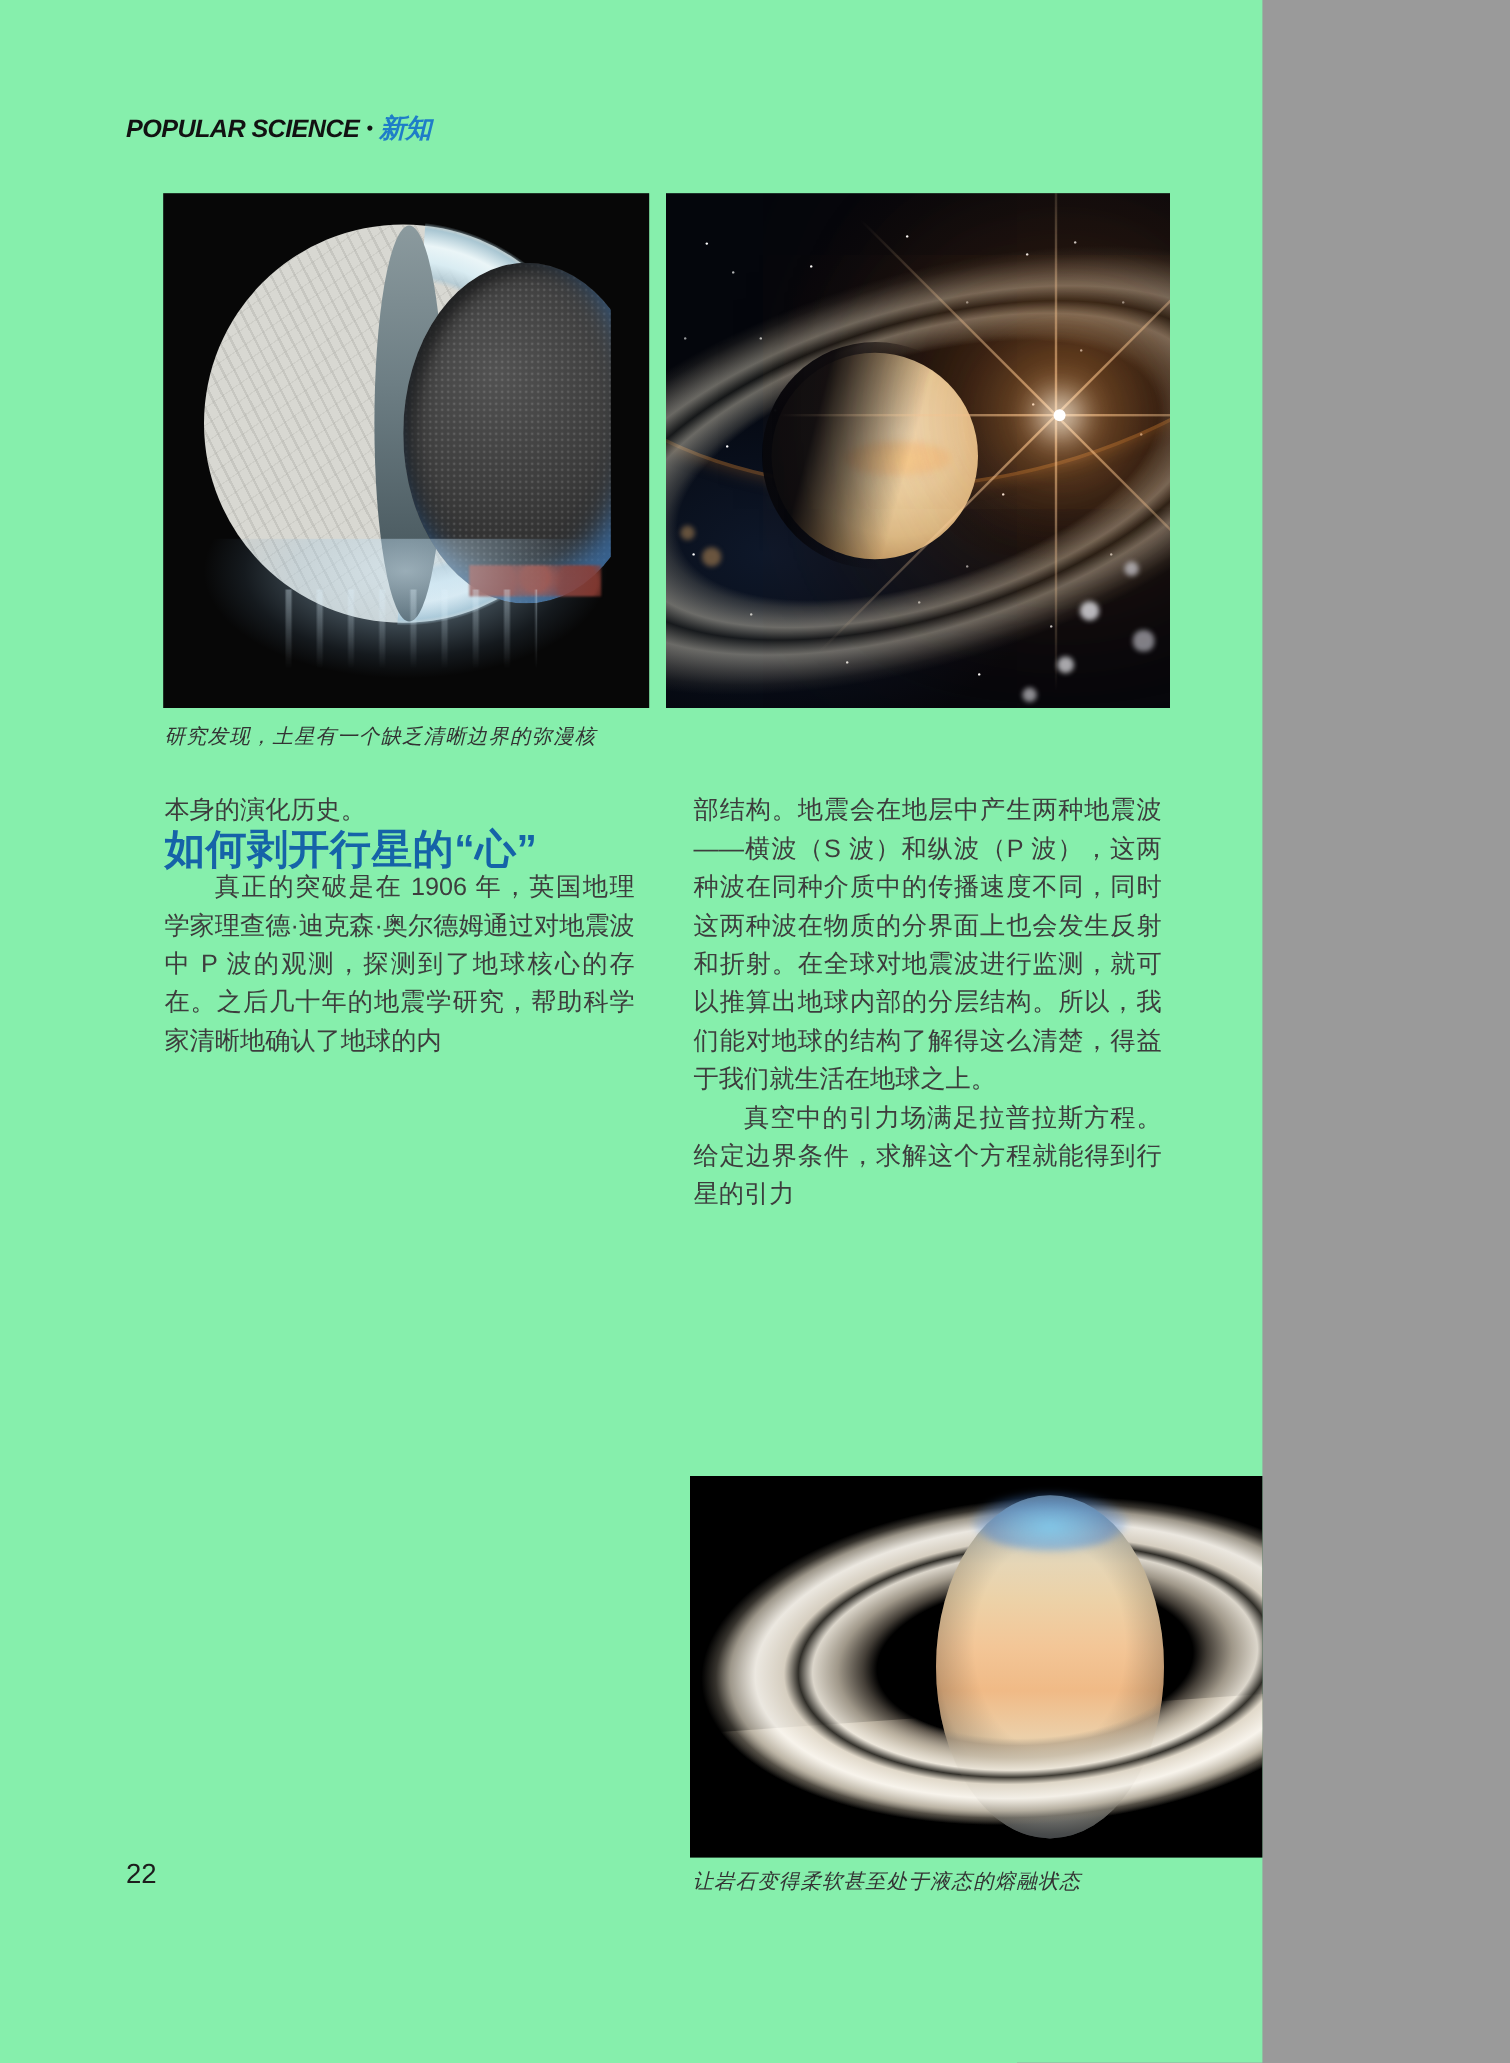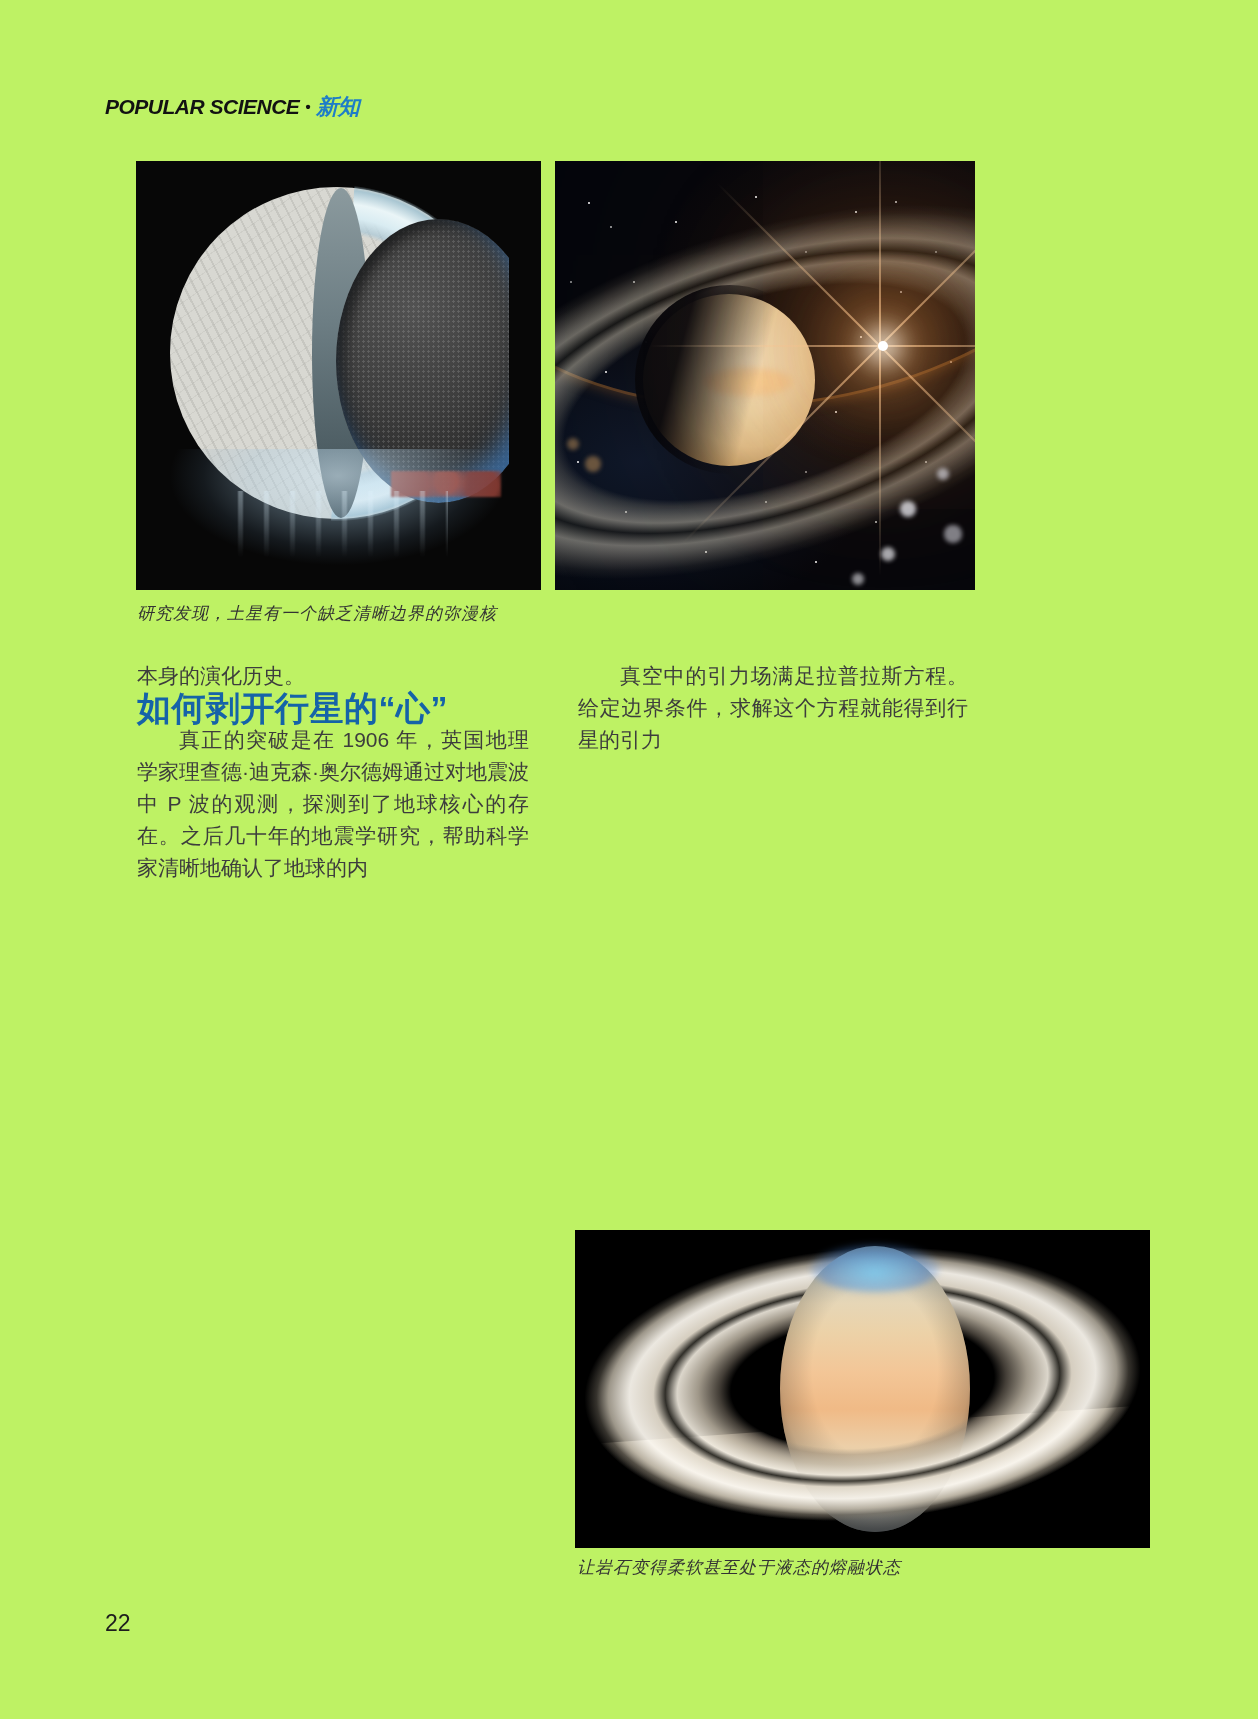--- a/index.html
+++ b/index.html
@@ -1,16 +1,16 @@
 <!DOCTYPE html>
 <html><head>
 <meta charset="utf-8">
 <style>
   html,body{margin:0;padding:0;background:#9a9a9a;}
-  .page{position:relative;width:1258px;height:1719px;background:#bef264;overflow:hidden;
+  .page{position:relative;width:1052px;height:1719px;background:#86efac;overflow:hidden;
         font-family:"Liberation Sans",sans-serif;}
   
   .masthead{position:absolute;left:105px;top:92px;font-style:italic;font-weight:bold;
             font-size:21px;letter-spacing:-0.5px;color:#121212;white-space:nowrap;}
   .masthead .dot{font-size:15px;vertical-align:2px;padding:0 6px;}
   .masthead .cn{color:#1e7dc8;font-size:22px;}
   
   .fig{position:absolute;overflow:hidden;background:#060606;}
   .abs{position:absolute;}
   
@@ -91,21 +91,21 @@
     background:radial-gradient(ellipse closest-side,transparent 0 44%,rgba(150,138,122,.45) 48%,rgba(200,190,172,.8) 55%,rgba(238,232,220,.92) 62%,rgba(52,50,44,.92) 66%,rgba(225,217,202,.95) 70%,rgba(248,244,236,.95) 78%,rgba(196,188,172,.8) 85%,rgba(120,113,100,.45) 89%,transparent 93%);
     clip-path:inset(64% 0 0 0);}
   
   .caption{position:absolute;font-family:"DejaVu Serif",serif;font-style:italic;
            font-size:17px;color:#333;letter-spacing:1px;white-space:nowrap;}
   .col{position:absolute;font-size:21px;line-height:32px;color:#3d3d3d;text-align:justify;margin-top:14px;}
   .col p{margin:0;}
   .col p.indent{text-indent:2em;}
   .subhead{font-size:34px;font-weight:bold;color:#1563a8;margin:22px 0 24px 0;
            text-align:left;letter-spacing:.5px;}
-  .pagenum{position:absolute;left:105px;top:1610px;font-size:23px;color:#1d1d1d;}
+  .pagenum{position:absolute;left:105px;top:1548px;font-size:23px;color:#1d1d1d;}
 </style>
 </head>
 <body>
 
 <div class="page">
 
   <div class="masthead">
     <span>POPULAR SCIENCE</span><span class="dot">•</span><span class="cn">新知</span>
   </div>
 
@@ -138,20 +138,21 @@
 
   <div class="caption" style="left:137px;top:602px;">研究发现，土星有一个缺乏清晰边界的弥漫核</div>
 
   <div class="col" style="left:137px;top:646px;width:392px;">
     <p>本身的演化历史。</p>
     <p class="subhead">如何剥开行星的“心”</p>
     <p class="indent">真正的突破是在 1906 年，英国地理学家理查德·迪克森·奥尔德姆通过对地震波中 P 波的观测，探测到了地球核心的存在。之后几十年的地震学研究，帮助科学家清晰地确认了地球的内</p>
   </div>
 
   <div class="col" style="left:578px;top:646px;width:390px;">
+    <p>部结构。地震会在地层中产生两种地震波——横波（S 波）和纵波（P 波），这两种波在同种介质中的传播速度不同，同时这两种波在物质的分界面上也会发生反射和折射。在全球对地震波进行监测，就可以推算出地球内部的分层结构。所以，我们能对地球的结构了解得这么清楚，得益于我们就生活在地球之上。</p>
     <p class="indent">真空中的引力场满足拉普拉斯方程。给定边界条件，求解这个方程就能得到行星的引力</p>
   </div>
 
   <div class="fig" id="fig3">
     <div class="abs s3-rings"></div>
     <div class="abs s3-planet"></div>
     <div class="abs s3-sh"></div>
     <div class="abs s3-aurora"></div>
     <div class="abs s3-front"></div>
   </div>

